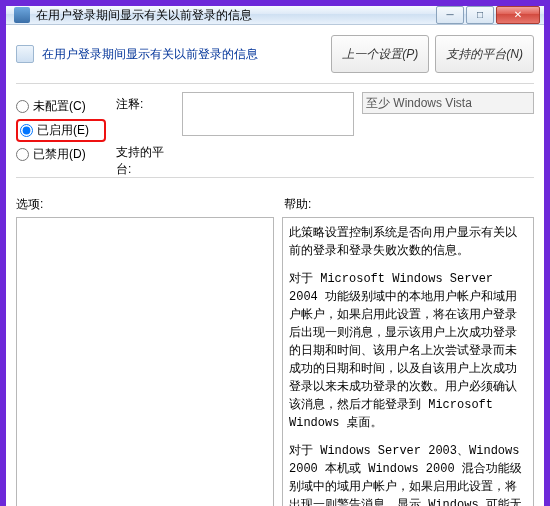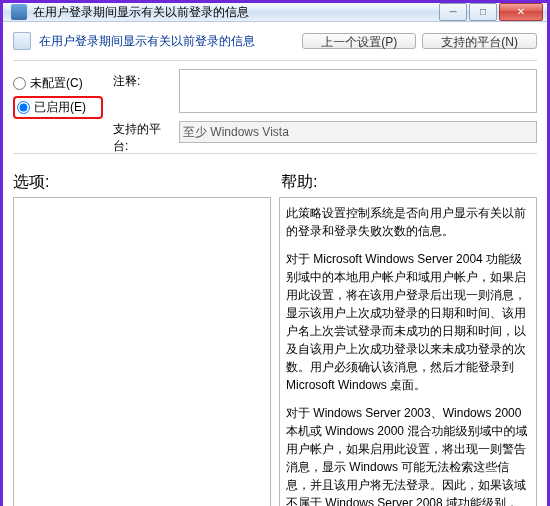--- a/index.html
+++ b/index.html
@@ -1,48 +1,48 @@
 <!DOCTYPE html>
 <html><head>
 <meta charset="utf-8">
 <style>
 * { box-sizing: border-box; margin: 0; padding: 0; font-family: "Microsoft YaHei", "SimSun", Tahoma, sans-serif; }
 body { background: #e8edf3; width: 550px; height: 506px; overflow: hidden; }
-.window { width: 550px; height: 506px; background: #fff; border: 3px solid #6d28d9; box-shadow: 0 0 6px rgba(0,0,0,.3); display: flex; flex-direction: column; }
+.window { width: 550px; height: 506px; background: #fff; border: 6px solid #6d28d9; box-shadow: 0 0 6px rgba(0,0,0,.3); display: flex; flex-direction: column; }
 .titlebar { height: 28px; background: linear-gradient(#f7fbff,#dde9f7 45%,#cfe0f2 46%,#e8f1fb); display: flex; align-items: center; padding: 0 4px 0 8px; border-bottom: 1px solid #b8c9db; }
 .title-icon { width: 16px; height: 16px; background: linear-gradient(#6ea8e0,#3b6fa8); border-radius: 2px; margin-right: 6px; }
 .title-text { font-size: 12px; color: #000; flex: 1; }
 .win-btns { display: flex; gap: 2px; }
 .wb { width: 28px; height: 18px; border: 1px solid #8aa3bd; border-radius: 2px; background: linear-gradient(#f5f9fd,#d9e6f3); font-size: 10px; text-align: center; line-height: 16px; color: #33506d; cursor: pointer; }
 .wb.close { background: linear-gradient(#f3a5a0,#e06055 45%,#d24b40 46%,#e8766d); border-color: #a83b32; color: #fff; width: 44px; }
 .content { flex: 1; padding: 8px 10px 10px 10px; display: flex; flex-direction: column; background: #fff; }
 .header-row { display: flex; align-items: center; gap: 8px; padding: 2px 0 8px 0; }
 .hdr-icon { width: 18px; height: 18px; border: 1px solid #9db7d1; background: linear-gradient(#eef5fc,#cfe0f2); border-radius: 2px; }
 .hdr-text { font-size: 12px; color: #003399; flex: 1; }
 .nav-btns { display: flex; gap: 6px; }
-.btn { height: 16px; padding: 0 18px; font-size: 12px; border: 1px solid #b0b0b0; border-radius: 3px; background: linear-gradient(#fdfdfd,#ececec); color: #333; cursor: pointer; }
+.btn { height: 38px; padding: 0 10px; font-size: 12px; border: 1px solid #b0b0b0; border-radius: 3px; background: linear-gradient(#fdfdfd,#ececec); color: #333; cursor: pointer; font-style: italic; }
 .btn:disabled { color: #999; }
 .hr { border: 0; border-top: 1px solid #d8d8d8; margin: 2px 0 8px 0; }
 .config-area { display: flex; gap: 10px; }
 .radios { width: 90px; padding-top: 2px; }
 .radio-row { display: flex; align-items: center; font-size: 12px; color: #000; margin: 4px 0; cursor: pointer; }
 .radio-row input { margin-right: 4px; }
 .radio-sel { border: 2px solid #e11; padding: 1px 2px; border-radius: 4px; margin: 2px 0; }
 .labels-col { width: 56px; font-size: 12px; color: #000; }
 .labels-col div { height: 48px; padding-top: 4px; }
-.fields-col { flex: 1; display: flex; flex-direction: column; gap: 8px; }
+.fields-col { flex: 1; display: flex; flex-direction: row; gap: 8px; }
 .ta { width: 100%; height: 44px; border: 1px solid #b8b8b8; background: #fff; font-size: 12px; padding: 3px; resize: none; }
 .ta.plat { height: 22px; background: #f3f3f3; color: #555; line-height: 14px; }
-.mid-labels { display: flex; gap: 10px; font-size: 16px; color: #000; margin: 10px 0 4px 0; }
+.mid-labels { display: flex; gap: 10px; font-size: 12px; color: #000; margin: 10px 0 4px 0; }
 .mid-labels > div:first-child { width: 258px; }
 .panes { display: flex; gap: 8px; flex: 1; min-height: 0; }
 .pane { border: 1px solid #b8b8b8; background: #fff; font-size: 12px; padding: 6px; overflow-y: auto; line-height: 1.5; color: #000; }
 .pane.left { width: 258px; }
 .pane.right { flex: 1; }
-.pane p { margin-bottom: 10px; }
+.pane p { margin-bottom: 10px; font-family: Liberation Mono, monospace; }
 </style>
 </head>
 <body>
 
 <div class="window">
   <div class="titlebar">
     <div class="title-icon"></div>
     <div class="title-text">在用户登录期间显示有关以前登录的信息</div>
     <div class="win-btns">
       <div class="wb">─</div>
@@ -67,20 +67,24 @@
         <label class="radio-row">
           <input type="radio" name="cfg" style="">
           <span>未配置(C)</span>
         </label>
         <div class="radio-sel">
           <label class="radio-row" style="margin:0">
             <input type="radio" name="cfg" checked="" style="">
             <span>已启用(E)</span>
           </label>
         </div>
+        <label class="radio-row">
+          <input type="radio" name="cfg" style="">
+          <span>已禁用(D)</span>
+        </label>
       </div>
 
       <div class="labels-col">
         <div>注释:</div>
         <div style="height:26px">支持的平台:</div>
       </div>
 
       <div class="fields-col">
         <textarea class="ta" style=""></textarea>
         <textarea class="ta plat" readonly="" style="">至少 Windows Vista</textarea>

